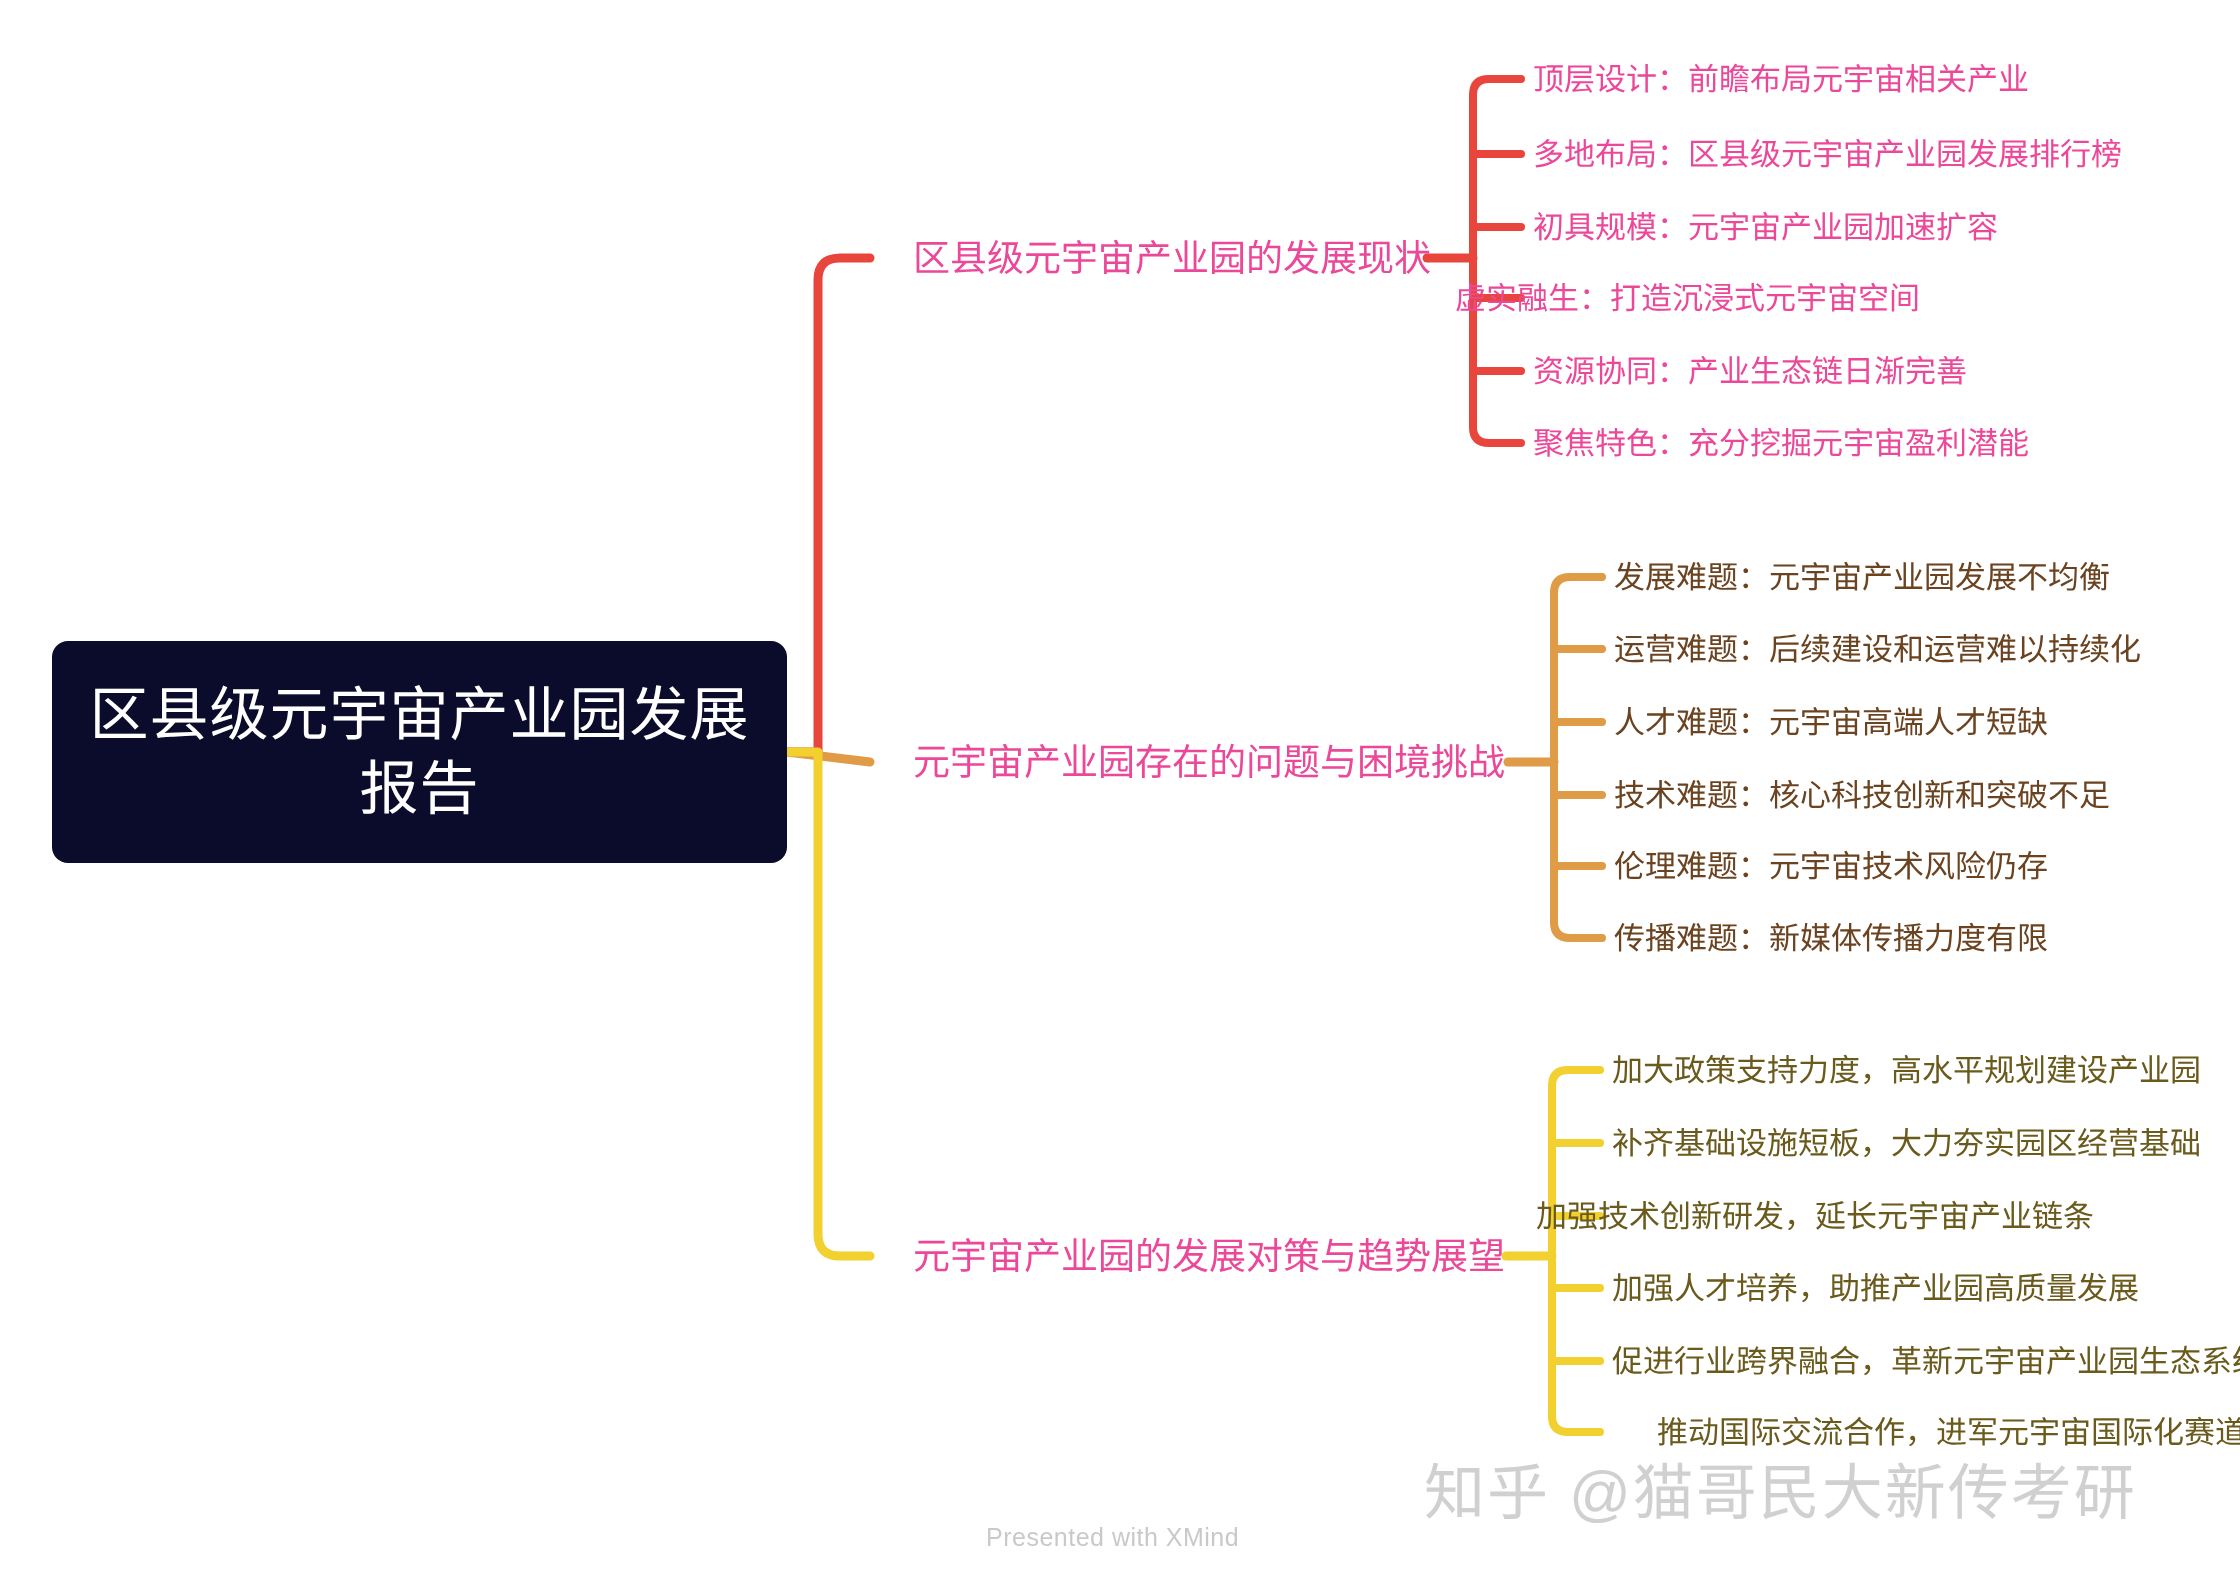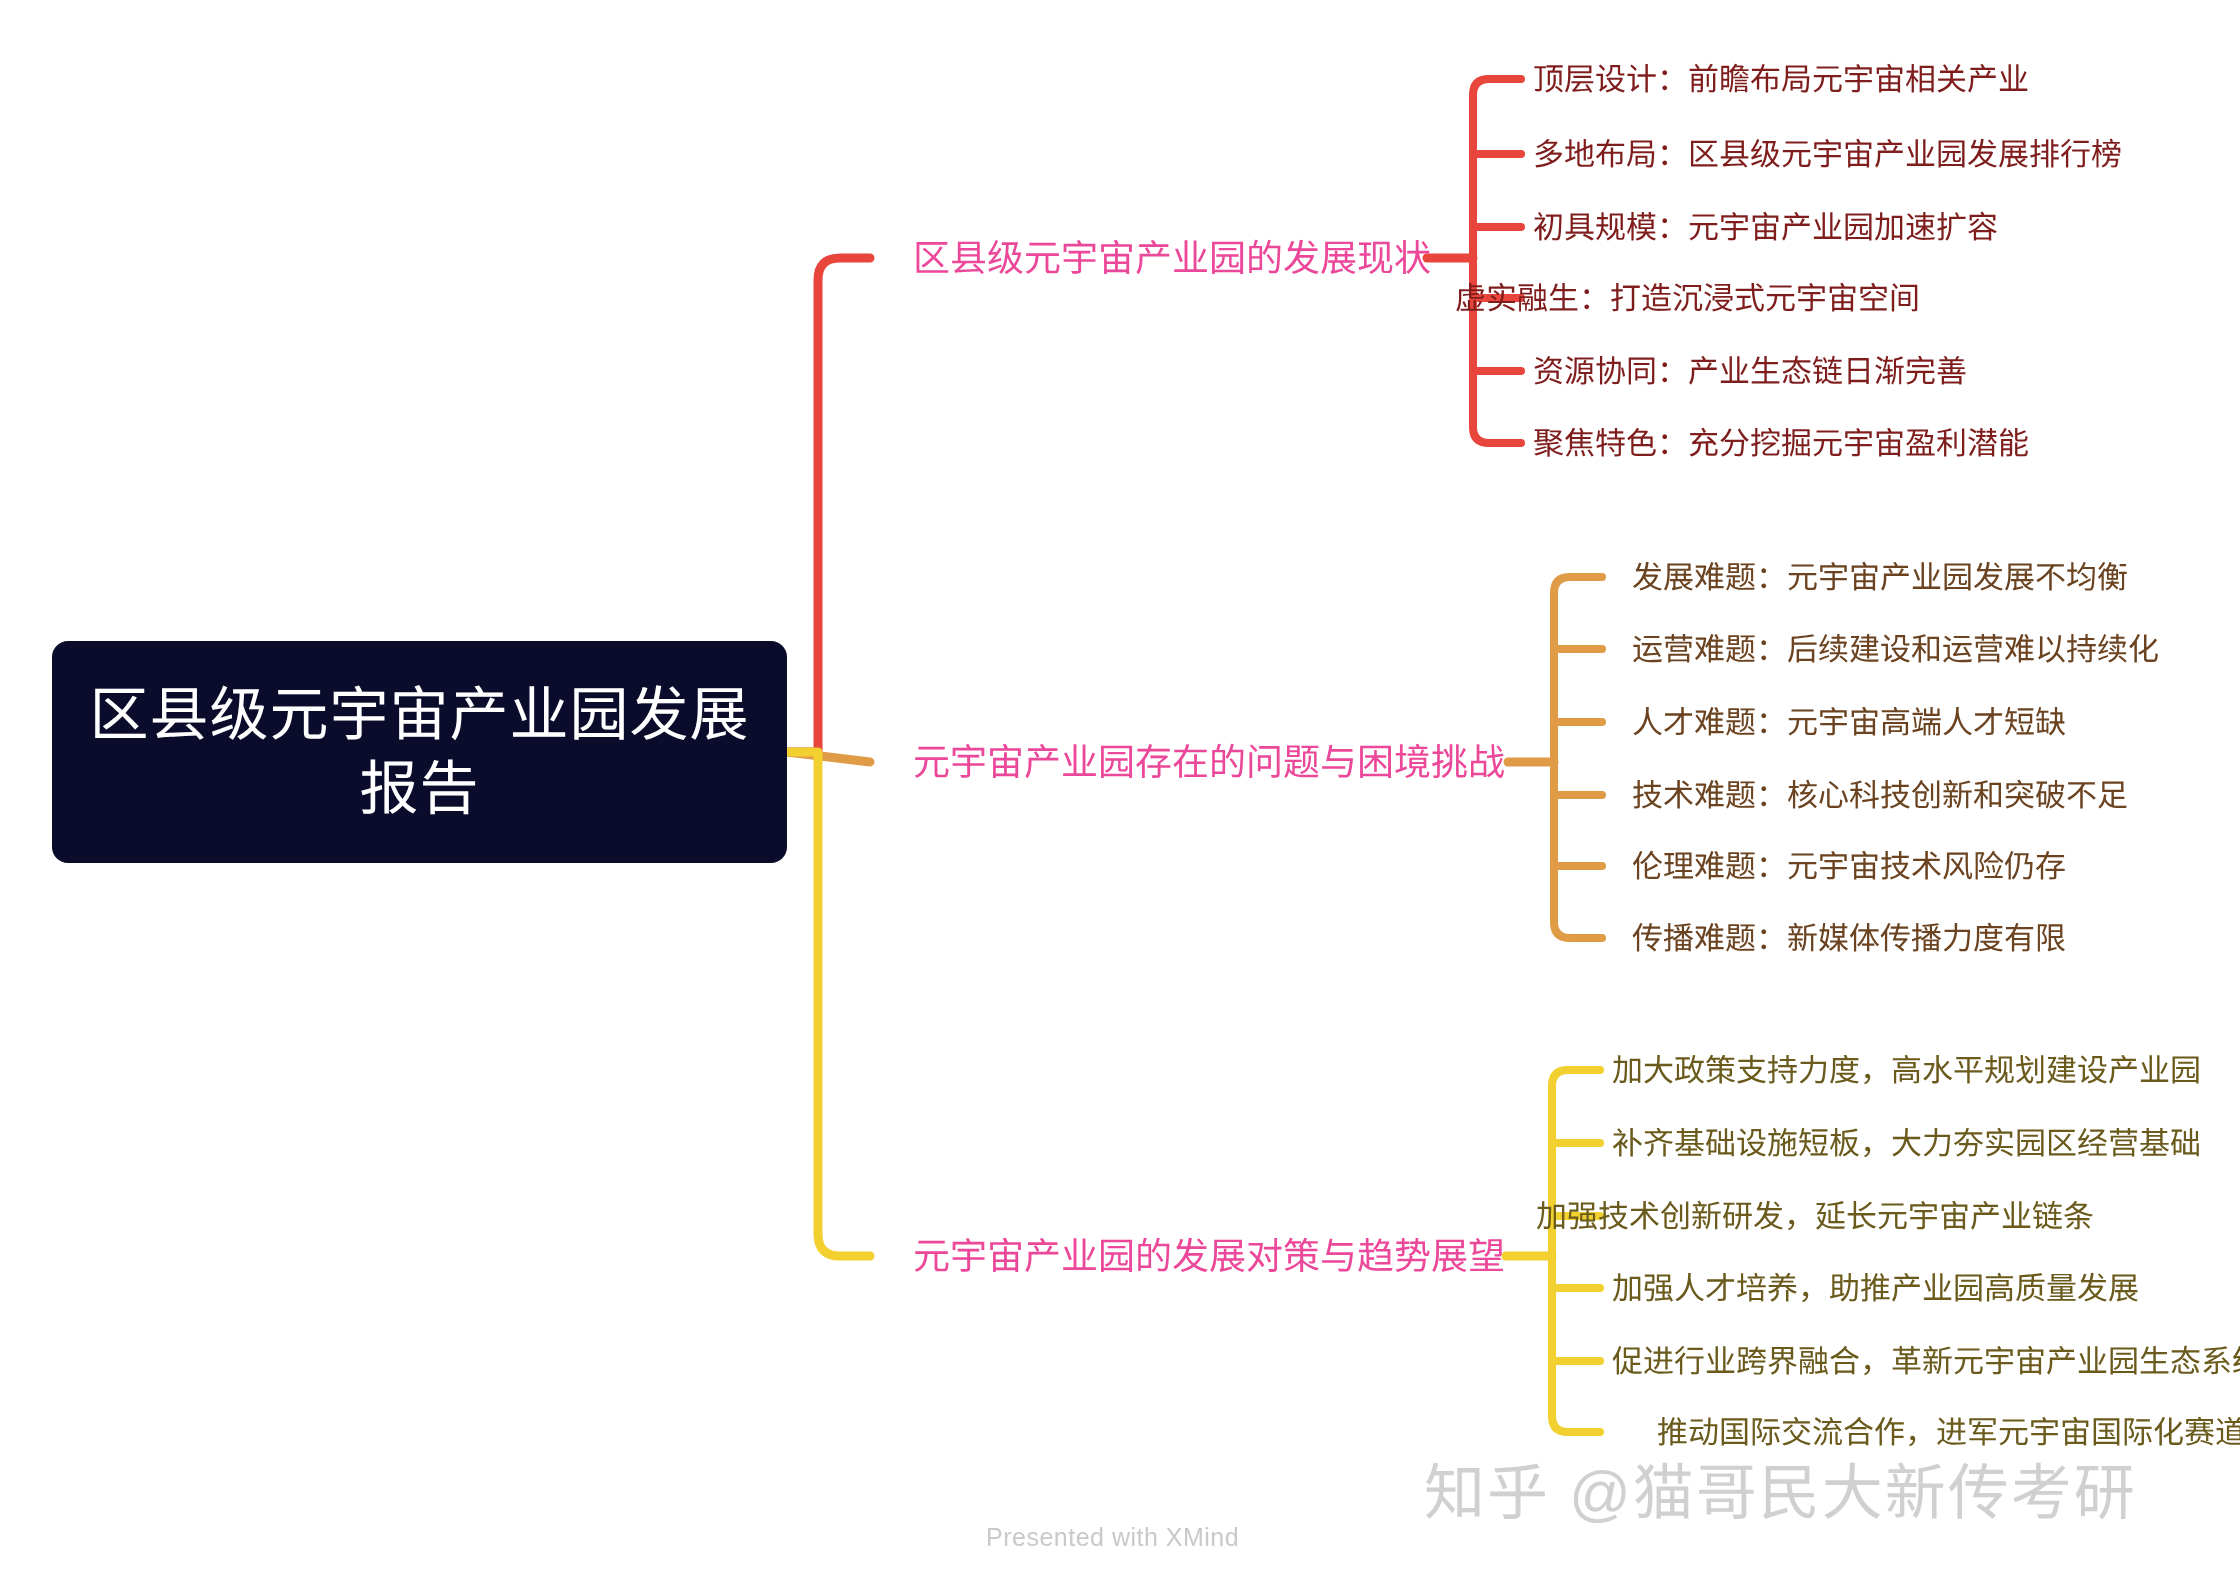--- a/index.html
+++ b/index.html
@@ -65,22 +65,22 @@
 
   
   .leaf-label {
     position: absolute;
     font-size: 31px;
     white-space: nowrap;
     line-height: 1;
     font-weight: 400;
     transform: translateY(-50%);
   }
-  .leaf-red    { color: #7f1d1d; }
-  .leaf-orange { color: #6b4320; margin-left: 18px; }
+  .leaf-red    { color: #ec4899; }
+  .leaf-orange { color: #6b4320; }
   .leaf-yellow { color: #6a5a1c; }
 
   
   .xmind-footer {
     position: absolute;
     left: 986px;
     top: 1523px;
     font-size: 25px;
     color: #c9c9c9;
     letter-spacing: .5px;

